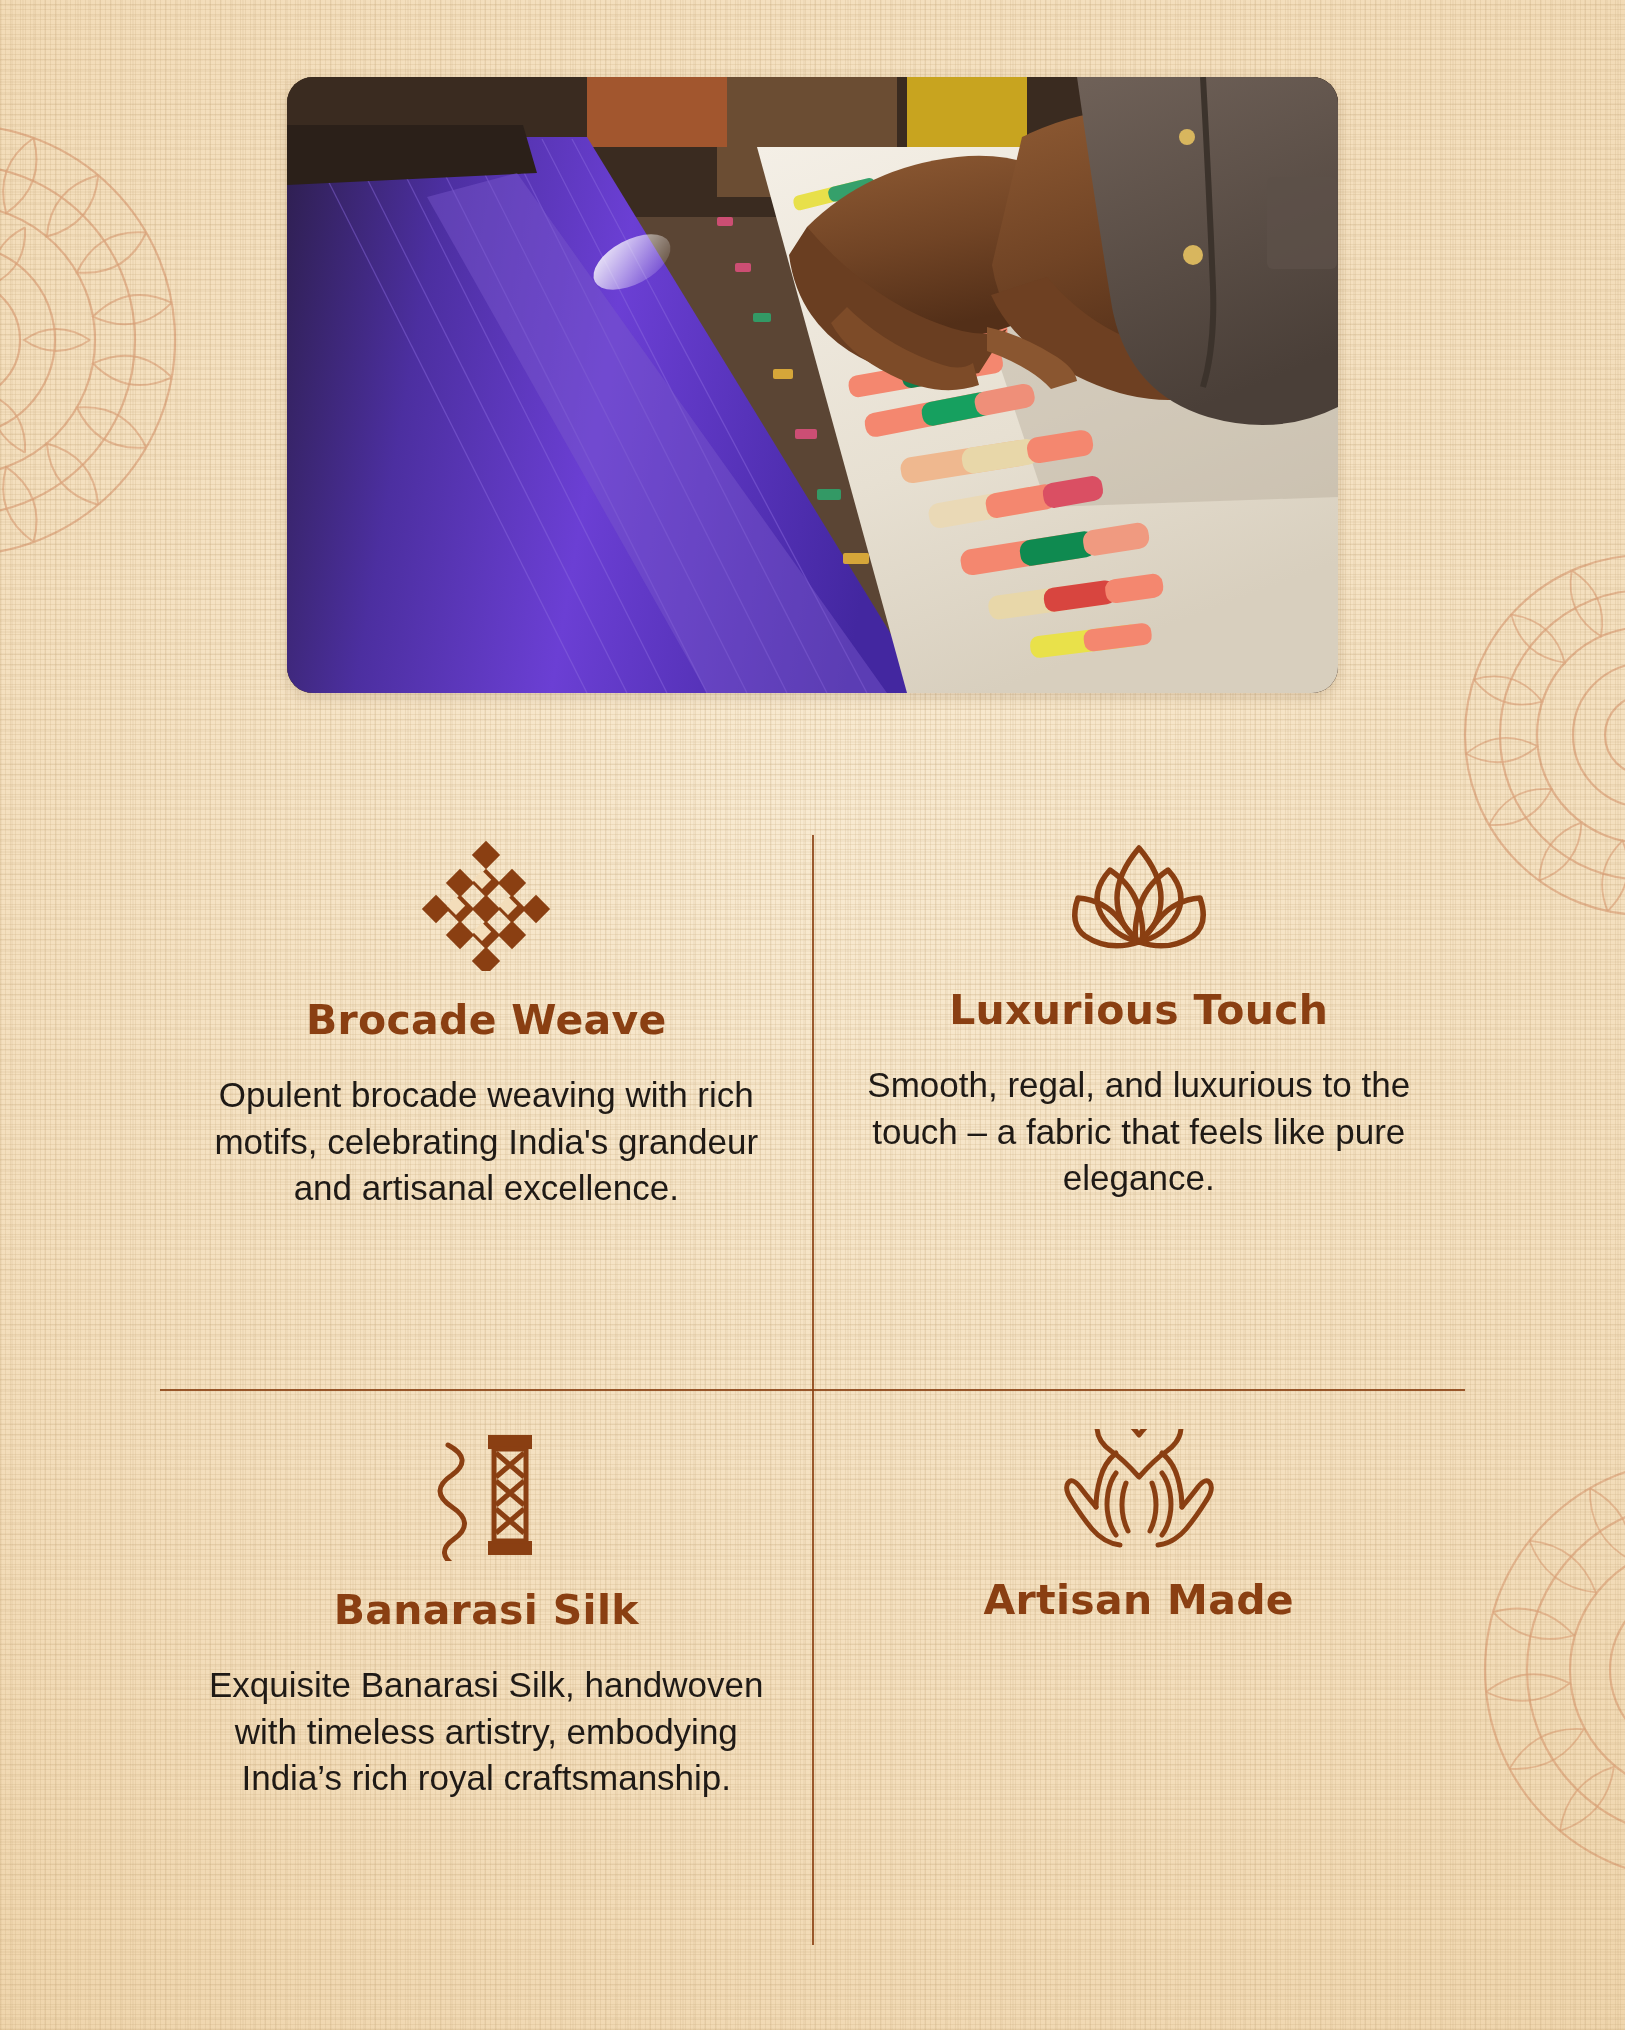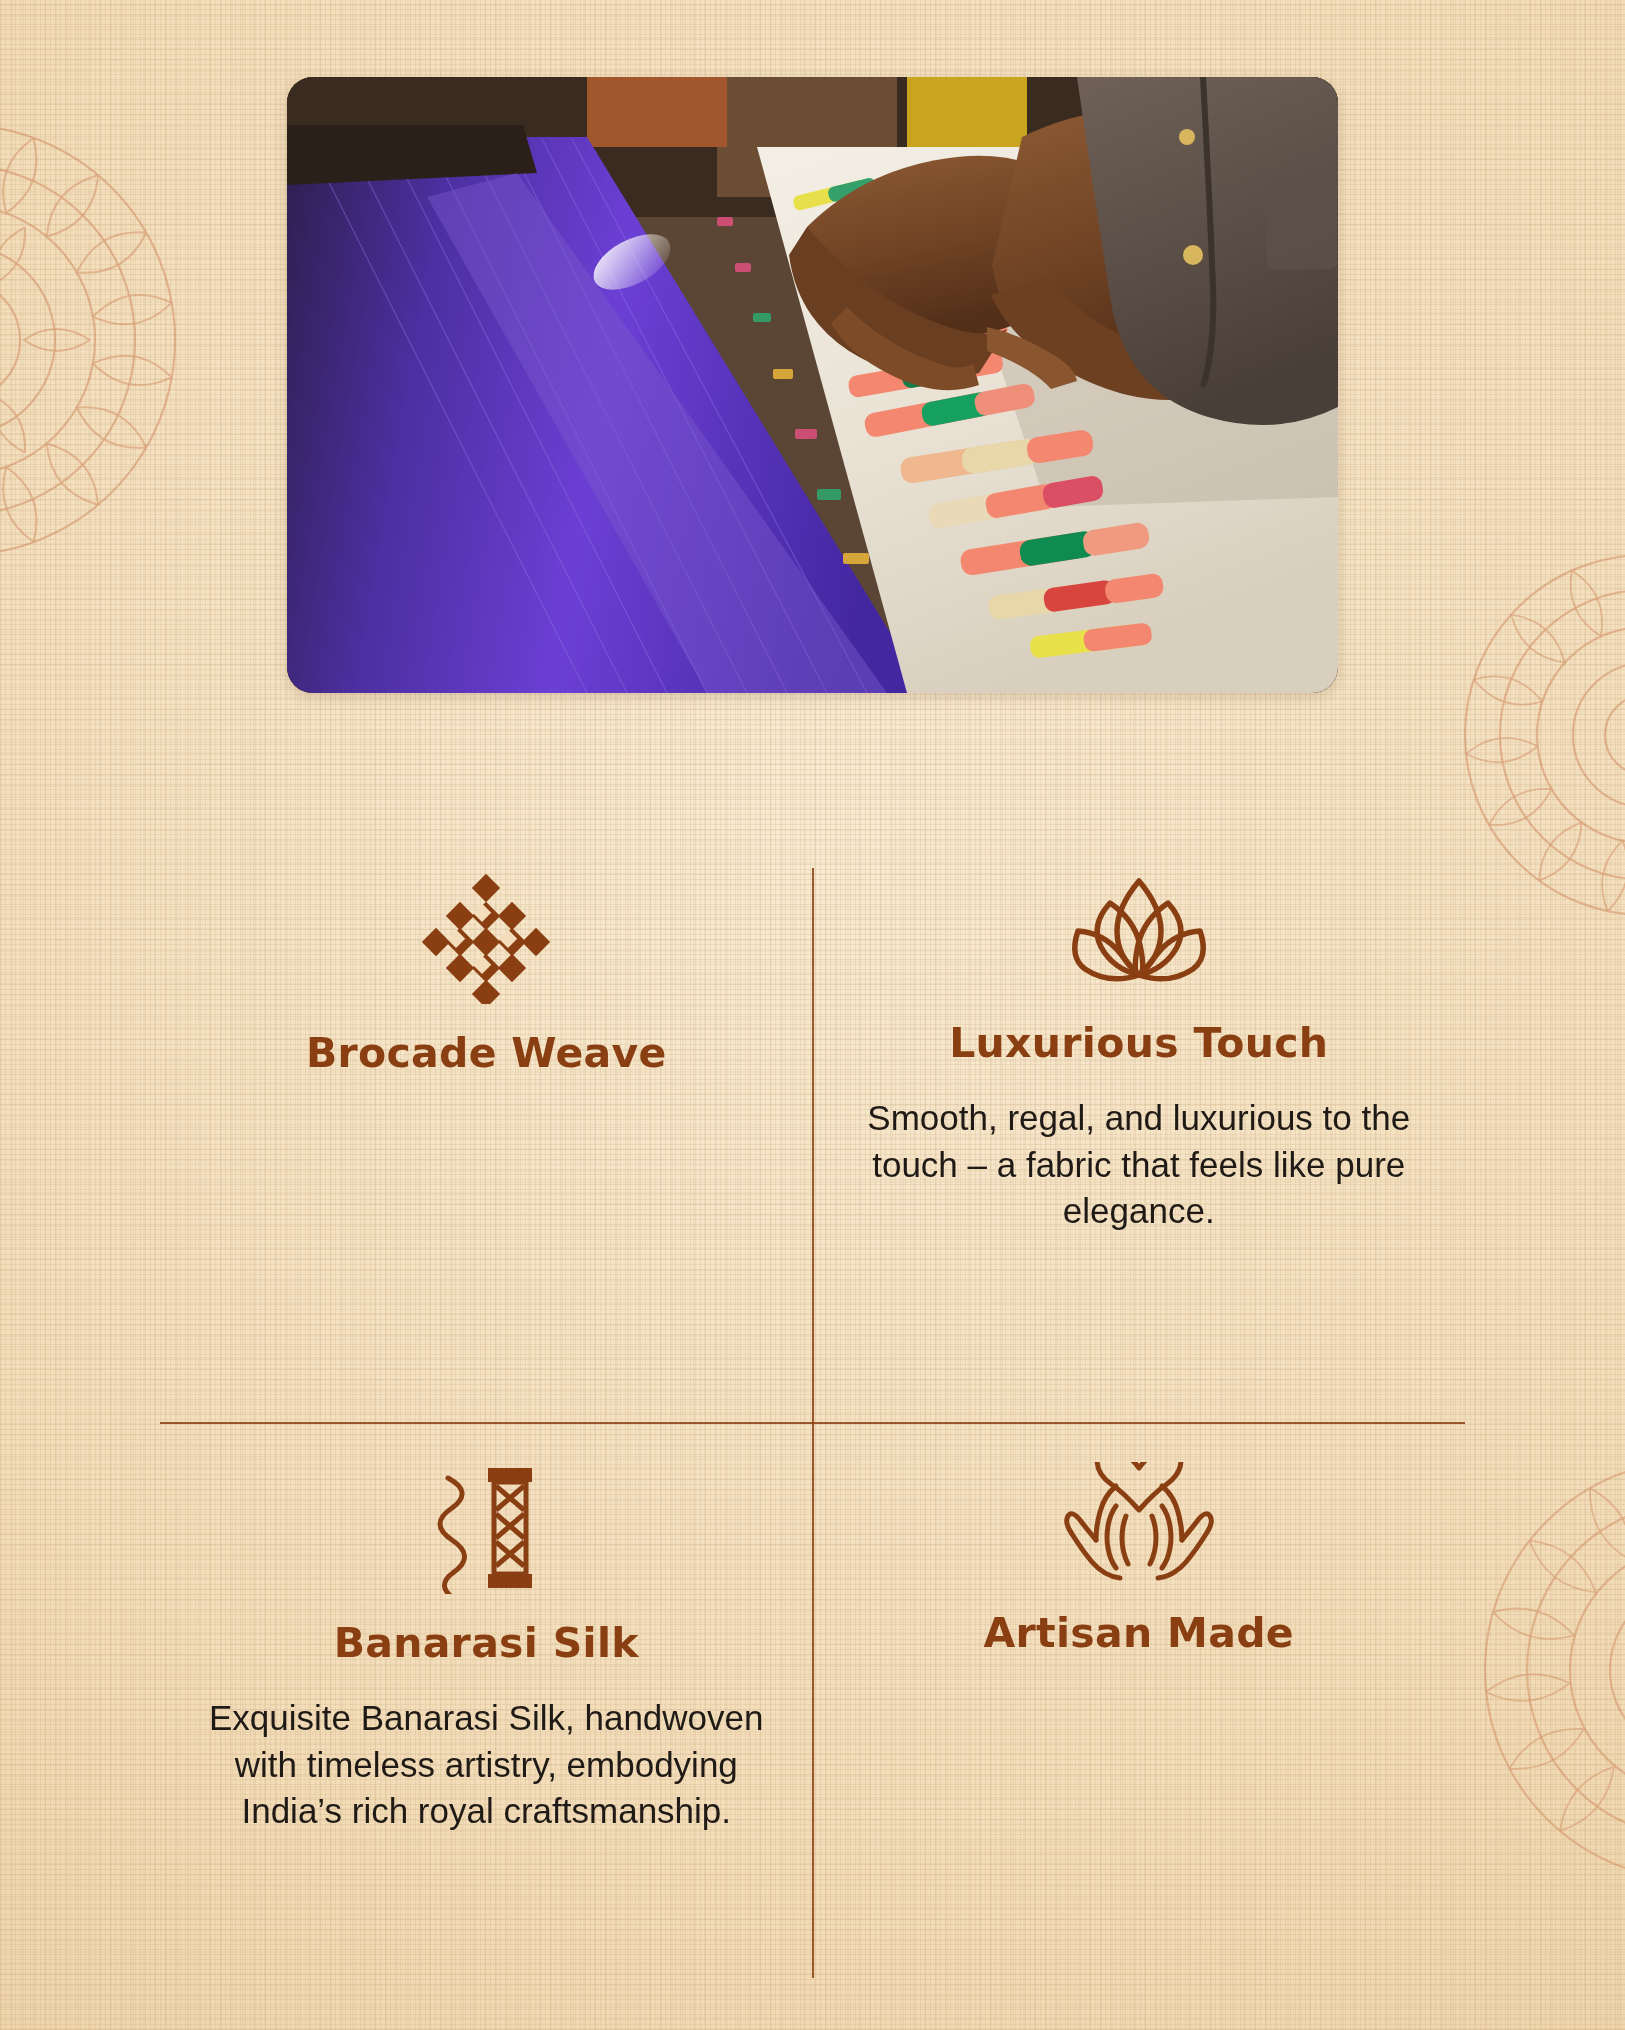--- a/index.html
+++ b/index.html
@@ -59,21 +59,21 @@
     overflow: hidden;
     box-shadow: 0 4px 14px rgba(90,55,20,0.18);
     background: #3a2a1c;
   }
   #hero-photo svg { display: block; }
 
   
   #features {
     position: absolute;
     left: 160px;
-    top: 833px;
+    top: 800px;
     width: 1305px;
     height: 1180px;
     display: grid;
     grid-template-columns: 1fr 1fr;
     grid-template-rows: 1fr 1fr;
   }
   .feature {
     position: relative;
     display: flex;
     flex-direction: column;
@@ -423,20 +423,21 @@
           </g>
           <g fill="#f3ddba">
             <rect x="56" y="34" width="13" height="13" transform="rotate(45 62 40)"></rect>
             <rect x="30" y="60" width="13" height="13" transform="rotate(45 36 66)"></rect>
             <rect x="82" y="60" width="13" height="13" transform="rotate(45 88 66)"></rect>
             <rect x="56" y="86" width="13" height="13" transform="rotate(45 62 92)"></rect>
           </g>
         </svg>
       </div>
       <div class="feature-title">Brocade Weave</div>
+      <div class="feature-desc">Opulent brocade weaving with rich motifs, celebrating India's grandeur and artisanal excellence.</div>
     </div>
 
     <div class="feature row2">
       <div class="feature-icon">
         <svg width="150" height="120" viewBox="0 0 150 120">
           <g fill="none" stroke="#8a3f12" stroke-width="5.5" stroke-linejoin="round" stroke-linecap="round">
             <path d="M75 8 q22 26 22 50 q0 26 -22 44 q-22 -18 -22 -44 q0 -24 22 -50 z"></path>
             <path d="M46 30 q24 16 30 42 q6 28 -1 30 q-26 -6 -38 -28 q-11 -22 9 -44 z"></path>
             <path d="M104 30 q-24 16 -30 42 q-6 28 1 30 q26 -6 38 -28 q11 -22 -9 -44 z"></path>
             <path d="M14 58 q26 2 42 22 q14 18 19 22 q-30 10 -54 -6 q-16 -12 -7 -38 z"></path>

